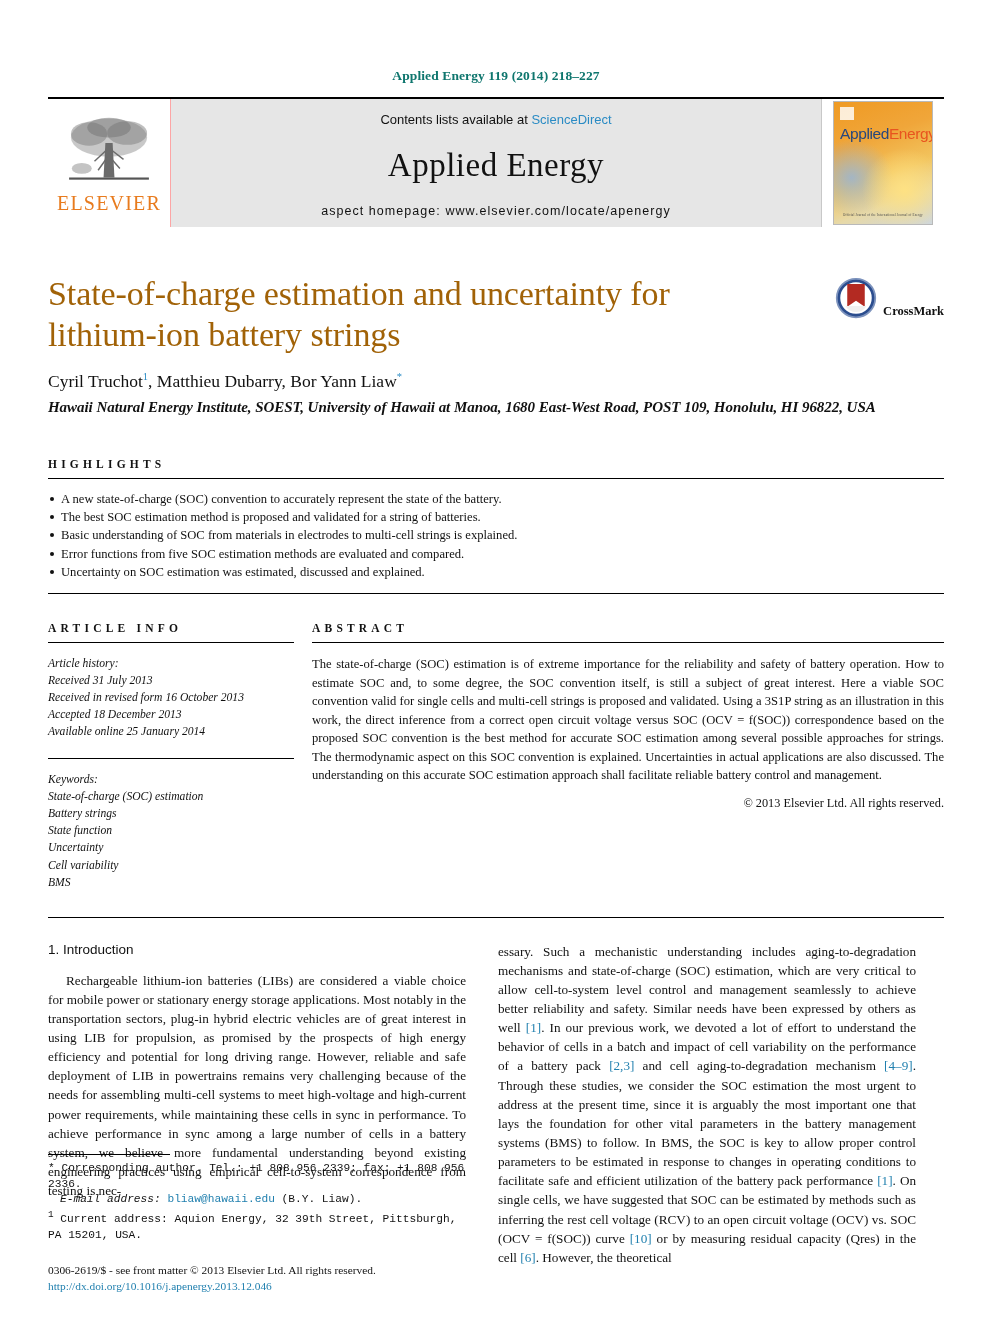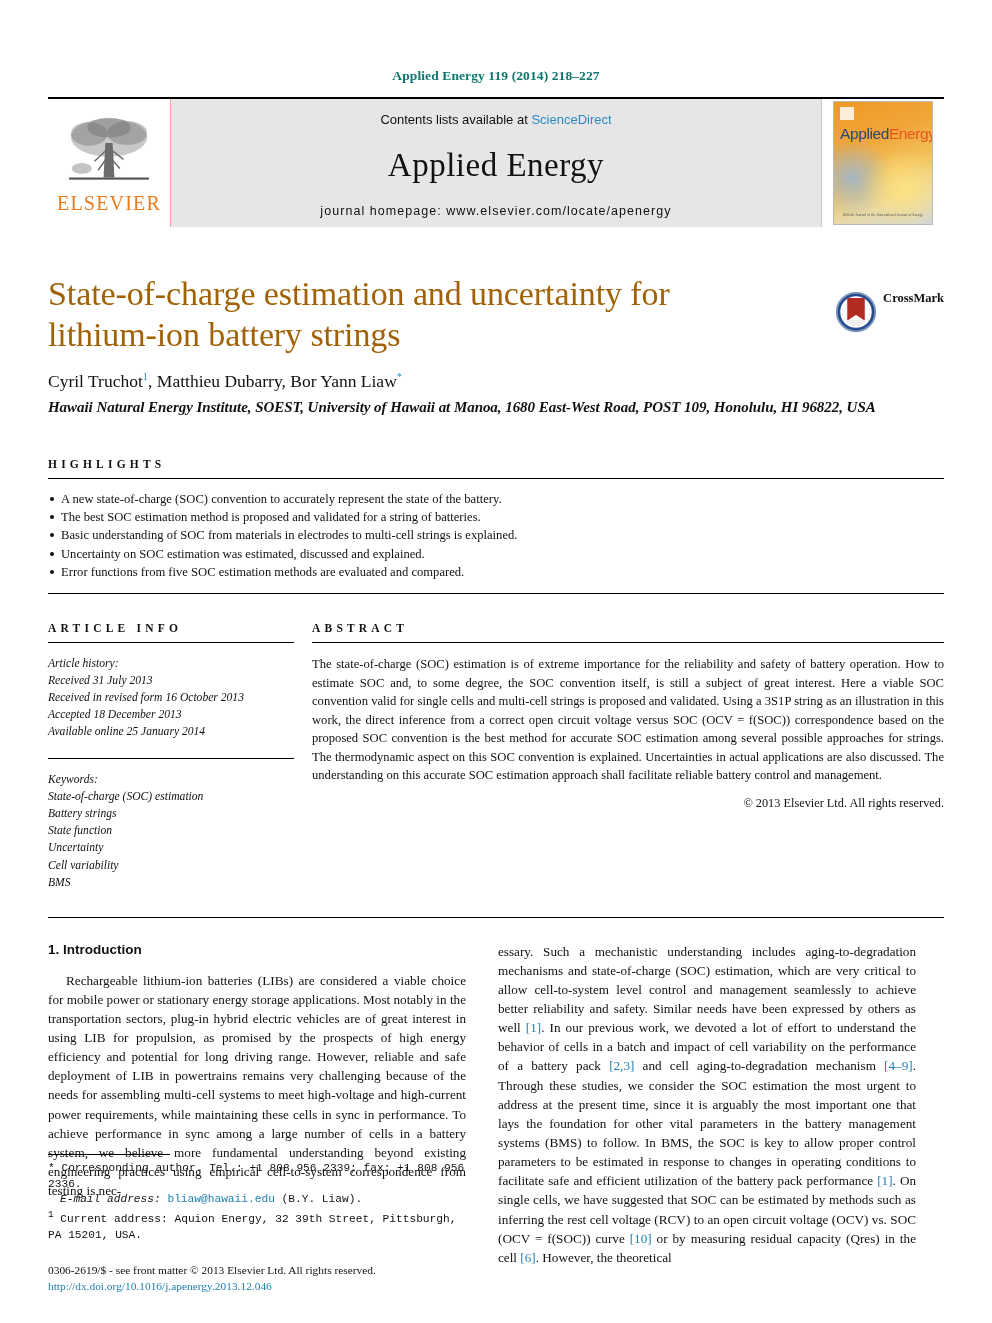--- a/index.html
+++ b/index.html
@@ -139,23 +139,23 @@
   }
 
   
   .title-block {
     margin-top: 46px;
     position: relative;
   }
   .crossmark {
     position: absolute;
     right: 0;
-    top: 18px;
-    display: flex;
-    align-items: flex-start;
+    top: 4px;
+    display: flex;
+    align-items: flex-end;
     gap: 6px;
   }
   .crossmark-icon { width: 42px; height: 42px; display: block; }
   .crossmark-label {
     font-family: "Liberation Serif", serif;
     font-weight: bold;
     font-size: 12.5px;
     color: #111;
   }
   .art-title {
@@ -284,21 +284,21 @@
   
   .body-cols {
     margin-top: 24px;
     display: flex;
     gap: 32px;
   }
   .col { width: 418px; flex: 0 0 418px; }
   .col h2 {
     font-family: "Liberation Sans", sans-serif;
     font-size: 13.5px;
-    font-weight: bold;
+    font-weight: normal;
     margin: 0 0 14px 0;
     color: #111;
   }
   .col p {
     font-family: "Liberation Serif", serif;
     font-size: 13.2px;
     line-height: 1.45;
     text-align: justify;
     margin: 0;
     color: #111;
@@ -363,21 +363,21 @@
         </g>
       </svg>
       <div class="elsevier-word">ELSEVIER</div>
     </div>
 
     <div class="masthead-center">
       <div class="contents-line">
         <span>Contents lists available at </span><span class="sd">ScienceDirect</span>
       </div>
       <div class="journal-name">Applied Energy</div>
-      <div class="homepage-line">journal homepage: www.elsevier.com/locate/apenergy</div>
+      <div class="homepage-line">aspect homepage: www.elsevier.com/locate/apenergy</div>
     </div>
 
     <div class="masthead-cover">
       <div class="cover-thumb">
         <div class="cover-els-mark"></div>
         <div class="cover-title"><span>Applied</span><span class="en">Energy</span></div>
         <div class="cover-foot">Official Journal of the International Journal of Energy</div>
       </div>
     </div>
   </div>
@@ -404,22 +404,22 @@
     <div class="affiliation">Hawaii Natural Energy Institute, SOEST, University of Hawaii at Manoa, 1680 East-West Road, POST 109, Honolulu, HI 96822, USA</div>
   </div>
 
   <div class="highlights">
     <div class="section-head">HIGHLIGHTS</div>
     <div class="rule"></div>
     <ul class="hl-list">
       <li>A new state-of-charge (SOC) convention to accurately represent the state of the battery.</li>
       <li>The best SOC estimation method is proposed and validated for a string of batteries.</li>
       <li>Basic understanding of SOC from materials in electrodes to multi-cell strings is explained.</li>
+      <li>Error functions from five SOC estimation methods are evaluated and compared.</li>
       <li>Uncertainty on SOC estimation was estimated, discussed and explained.</li>
-      <li>Error functions from five SOC estimation methods are evaluated and compared.</li>
     </ul>
     <div class="hl-bottom-rule"></div>
   </div>
 
   <div class="info-abstract">
 
     <div class="info-col">
       <div class="section-head">ARTICLE INFO</div>
       <div class="info-rule"></div>
       <div class="info-body">

